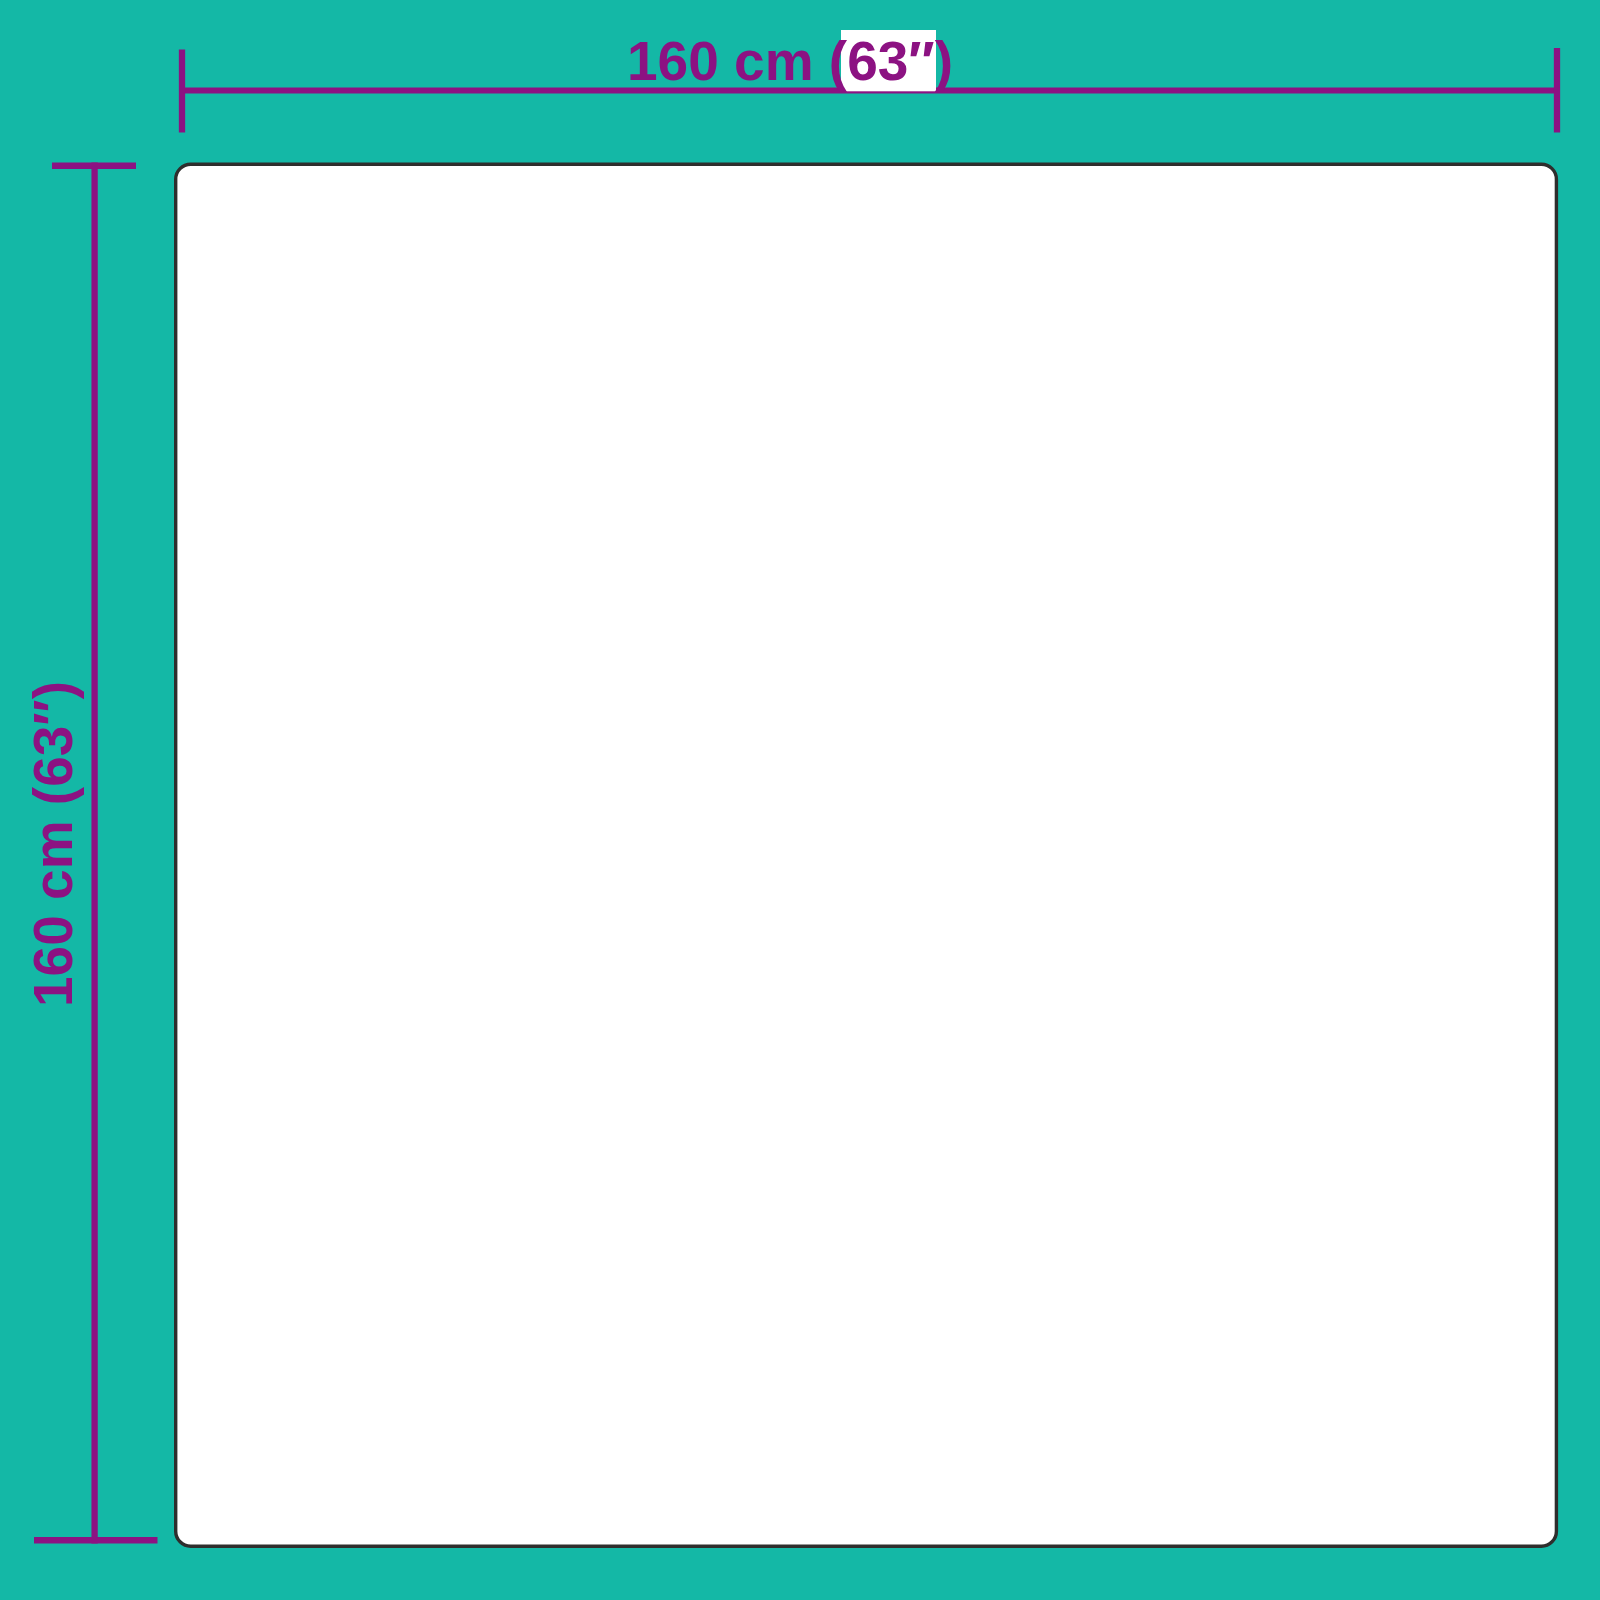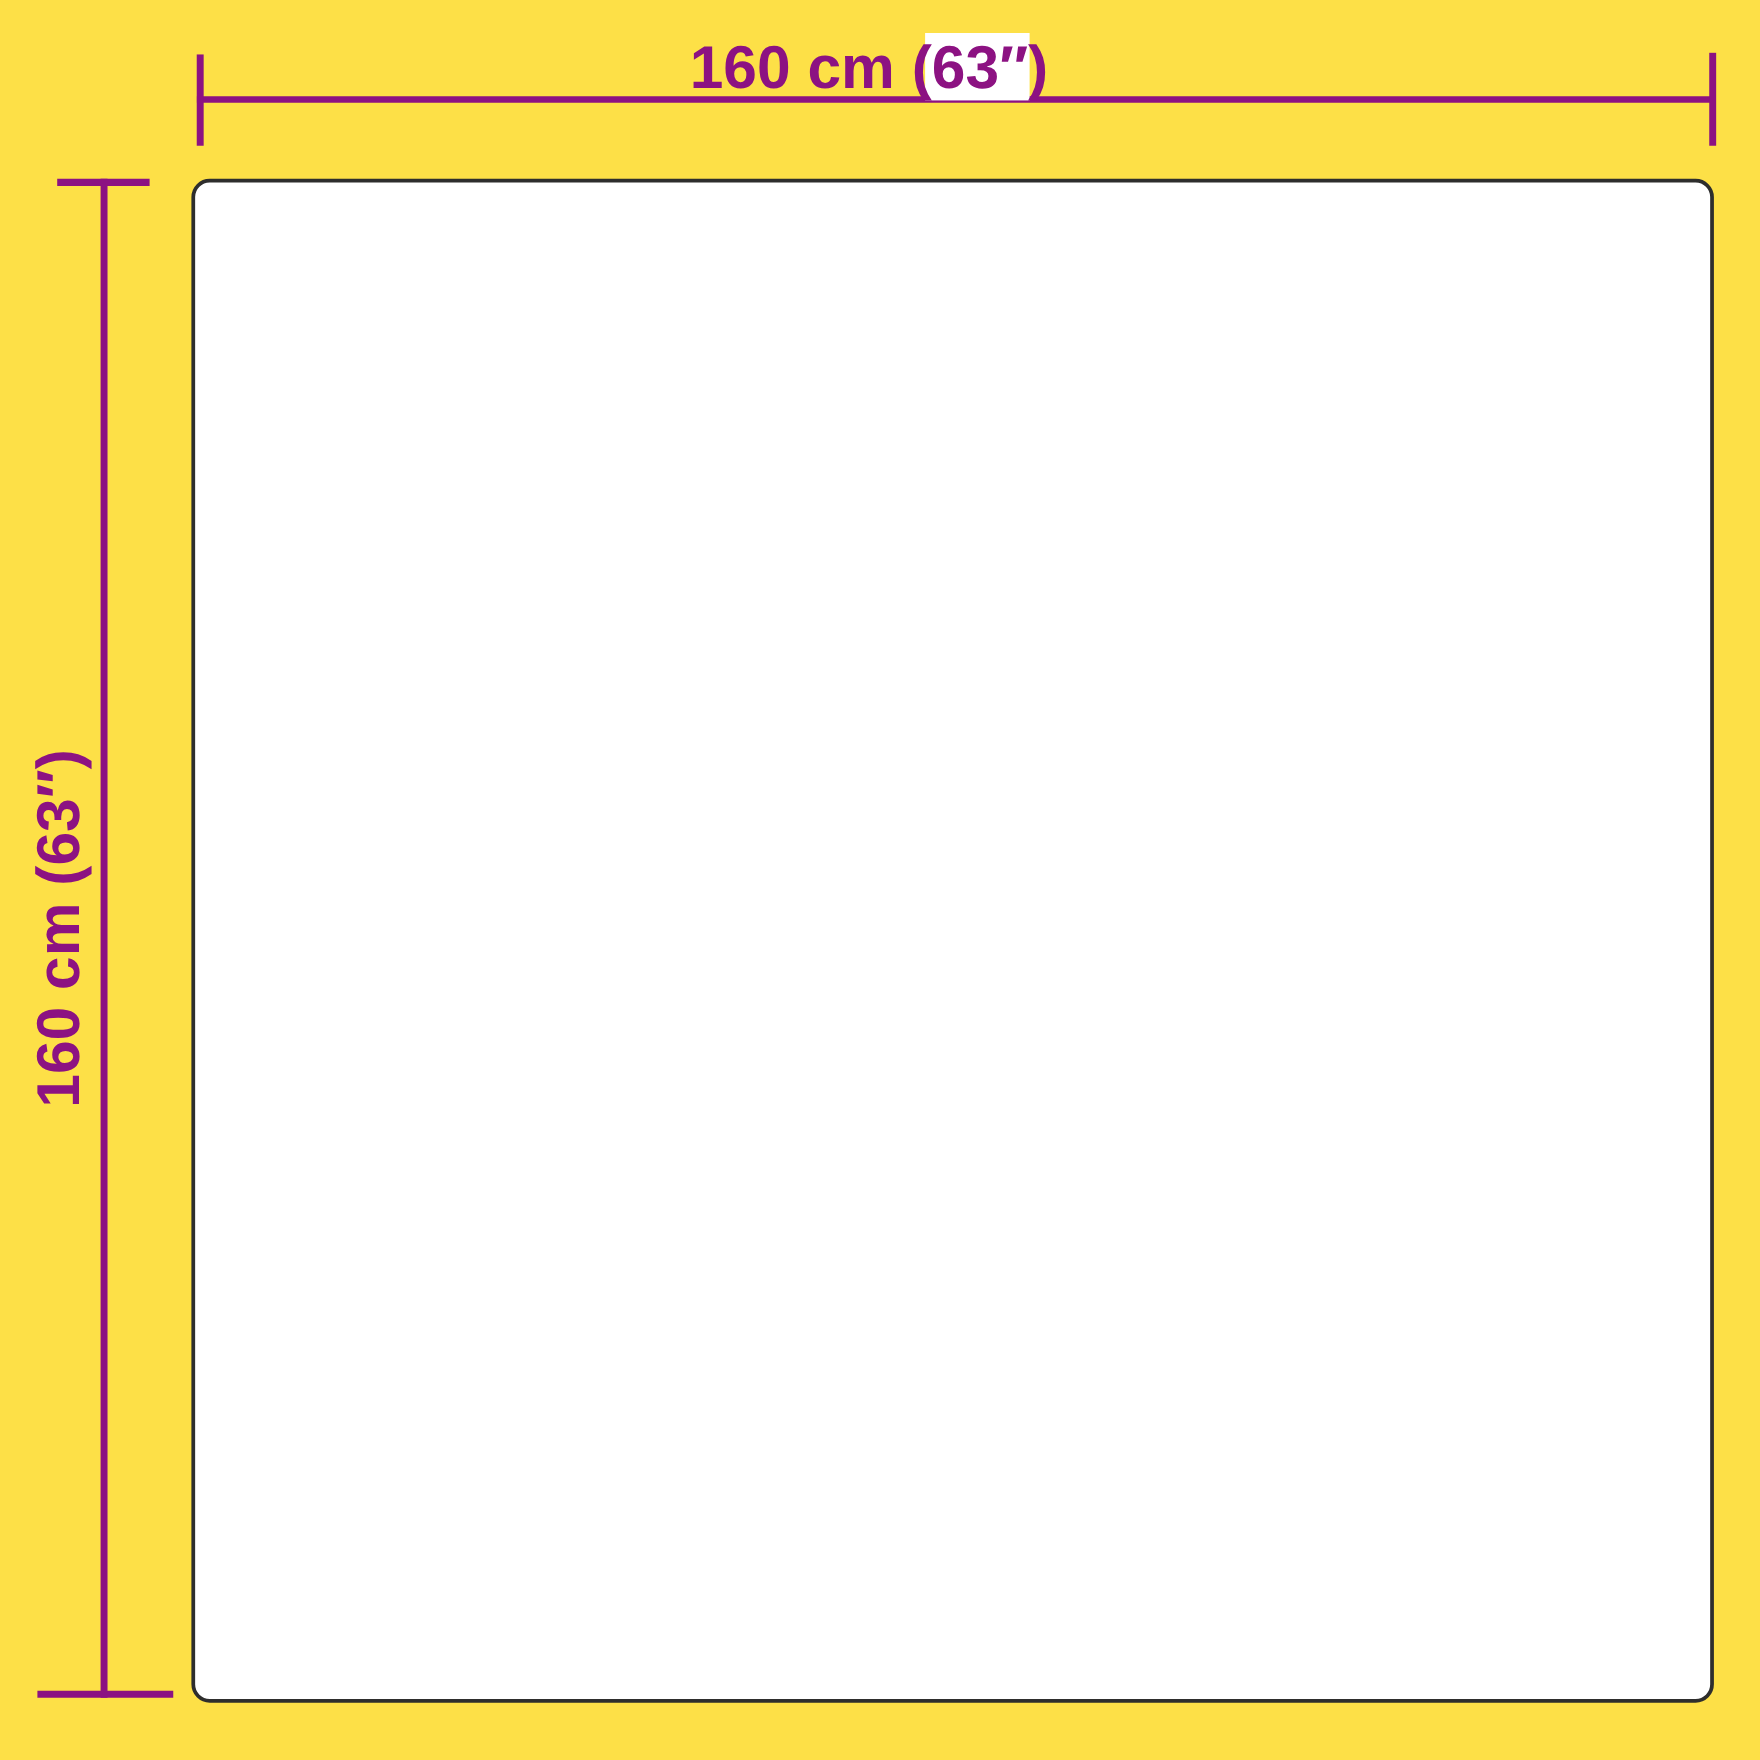--- a/index.html
+++ b/index.html
@@ -1,16 +1,16 @@
 <!DOCTYPE html>
 <html><head>
 <meta charset="utf-8">
 <style>
   html, body { margin: 0; padding: 0; background: #ffffff; }
-  #stage { position: relative; width: 1600px; height: 1600px; background: #fde047; }
+  #stage { position: relative; width: 1600px; height: 1600px; background: #14b8a6; }
   svg { position: absolute; left: 0; top: 0; }
   text { font-family: "Liberation Sans", sans-serif; font-weight: bold; }
 </style>
 </head>
 <body>
 <div id="stage">
 <svg width="1600" height="1600" viewBox="0 0 1600 1600">
 
   <rect x="175.7" y="164.2" width="1380.7" height="1382" rx="15" ry="15" fill="#ffffff" stroke="#2e2e2d" stroke-width="3.4"></rect>
 

